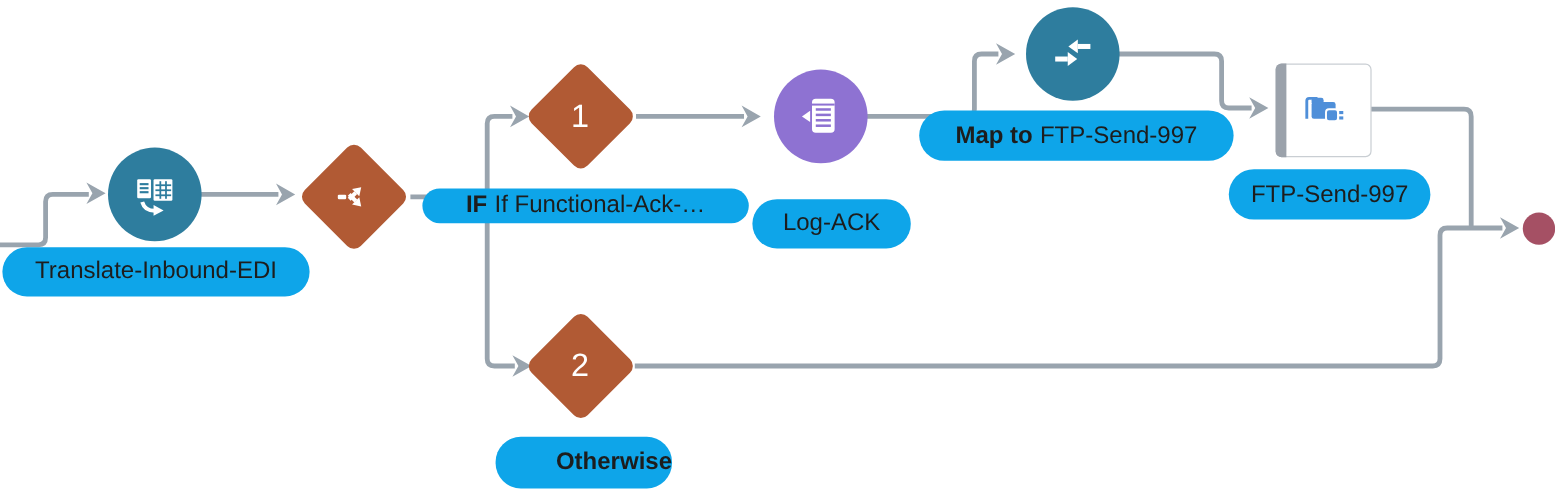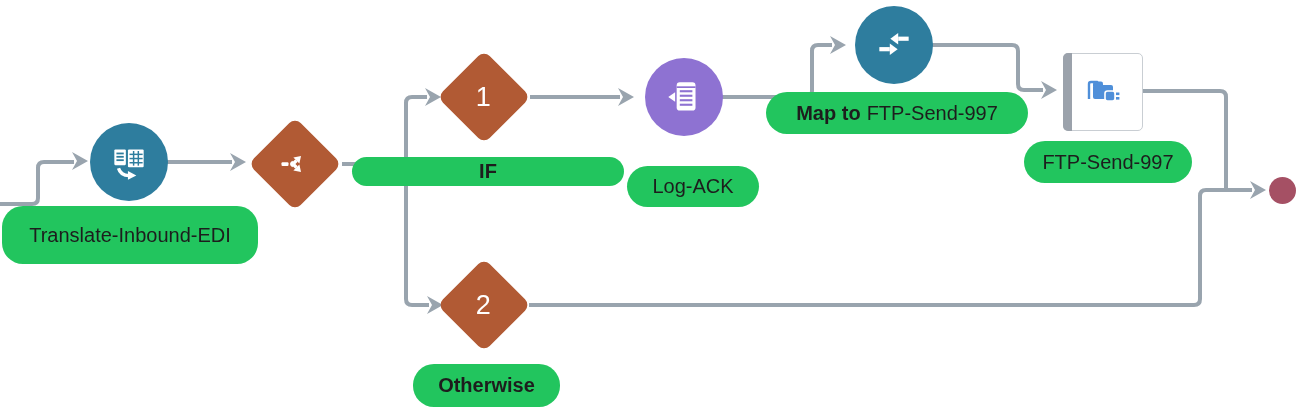--- a/index.html
+++ b/index.html
@@ -5,27 +5,27 @@
   html,body { margin:0; padding:0; background:#fff; }
   .canvas {
     position:relative; width:1296px; height:410px; background:#ffffff;
     font-family:"Liberation Sans", sans-serif; overflow:hidden;
   }
   svg.wires { position:absolute; left:0; top:0; z-index:1; }
   .wire { stroke:#99a4ae; stroke-width:4; fill:none; }
   .arrow { fill:#99a4ae; }
 
   .pill {
-    position:absolute; z-index:5; background:#22c55e; border-radius:21px;
+    position:absolute; z-index:5; background:#0ea5e9; border-radius:21px;
     display:flex; align-items:center; justify-content:center;
     font-size:20px; color:#1d1d1d; white-space:nowrap;
   }
   .pill .kw { font-weight:700; }
   .pill .rest { margin-left:6px; }
-  .pill.bold { font-weight:700; }
+  .pill.bold { font-weight:700;justify-content:flex-end; }
 
   .circle-node {
     position:absolute; z-index:10; width:78px; height:78px; border-radius:50%;
     display:flex; align-items:center; justify-content:center; cursor:pointer;
   }
   .node-blue   { background:#2e7d9e; }
   .node-purple { background:#8e72d2; }
 
   .diamond {
     position:absolute; z-index:10; width:66px; height:66px;
@@ -89,35 +89,36 @@
       <rect x="20" y="9" width="15" height="17" rx="1" fill="#ffffff"></rect>
       <rect x="21.5" y="13" width="12.5" height="1.4" fill="#2e7d9e"></rect>
       <rect x="21.5" y="17" width="12.5" height="1.4" fill="#2e7d9e"></rect>
       <rect x="21.5" y="21" width="12.5" height="1.4" fill="#2e7d9e"></rect>
       <rect x="24.7" y="10.5" width="1.4" height="14" fill="#2e7d9e"></rect>
       <rect x="29.2" y="10.5" width="1.4" height="14" fill="#2e7d9e"></rect>
       <path d="M 11 27 Q 13 34 21 34" stroke="#ffffff" stroke-width="3.2" fill="none"></path>
       <polygon points="20,29.5 28,33.8 20,38" fill="#ffffff"></polygon>
     </svg>
   </div>
-  <div class="pill" style="left:2px; top:206px; width:256px; height:58px;">
+  <div class="pill" style="left:2px; top:206px; width:256px; height:41px;">
     <span>Translate-Inbound-EDI</span>
   </div>
 
   <div class="diamond" style="left:262px; top:131px;">
     <svg width="40" height="40" viewBox="0 0 40 40">
       <rect x="6.5" y="18.2" width="7" height="3.8" rx="1" fill="#ffffff"></rect>
       <line x1="16" y1="22" x2="21.5" y2="16.5" stroke="#ffffff" stroke-width="3.4"></line>
       <polygon points="26,12 24.4,19.6 18.4,13.6" fill="#ffffff"></polygon>
       <line x1="16" y1="18" x2="21.5" y2="23.5" stroke="#ffffff" stroke-width="3.4"></line>
       <polygon points="26,28 24.4,20.4 18.4,26.4" fill="#ffffff"></polygon>
     </svg>
   </div>
   <div class="pill" style="left:352px; top:157px; width:272px; height:29px;">
     <span class="kw">IF</span>
+    <span class="rest">If Functional-Ack-…</span>
   </div>
 
   <div class="diamond" style="left:451px; top:64px;">
     <span class="dnum">1</span>
   </div>
 
   <div class="circle-node node-purple" style="left:645px; top:58px;">
     <svg width="44" height="44" viewBox="0 0 42 42">
       <rect x="14" y="7" width="18" height="27" rx="3" fill="#ffffff"></rect>
       <rect x="14" y="10.8" width="18" height="1.6" fill="#8e72d2"></rect>

